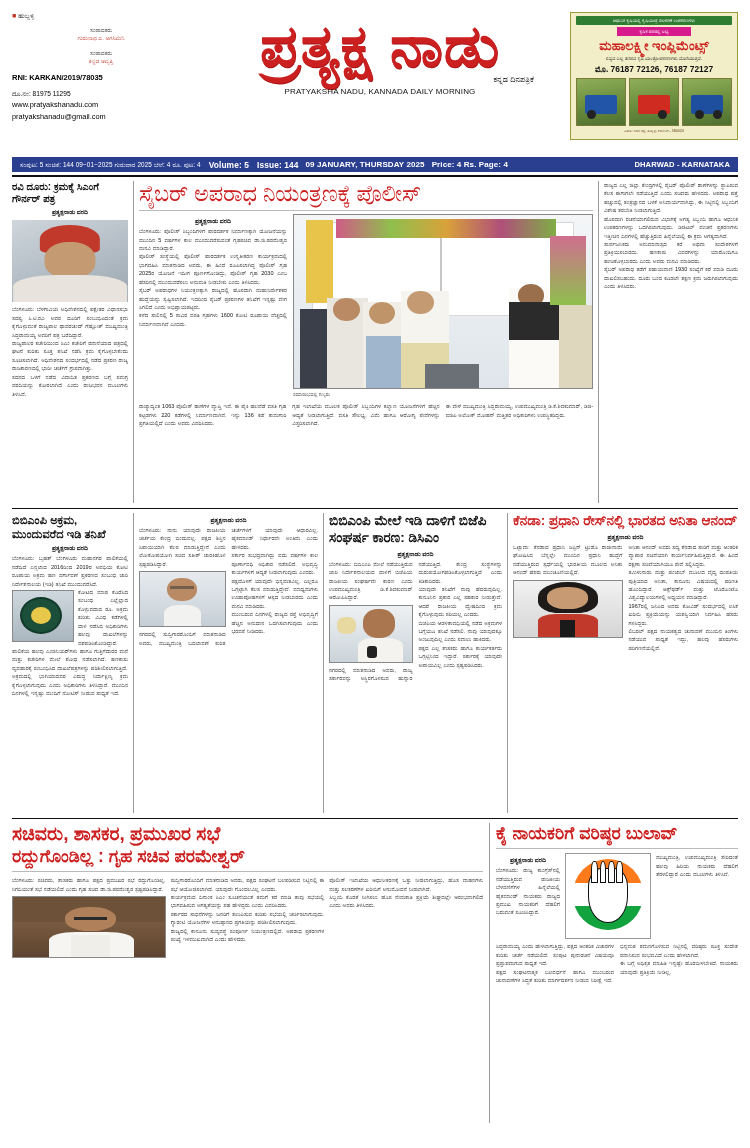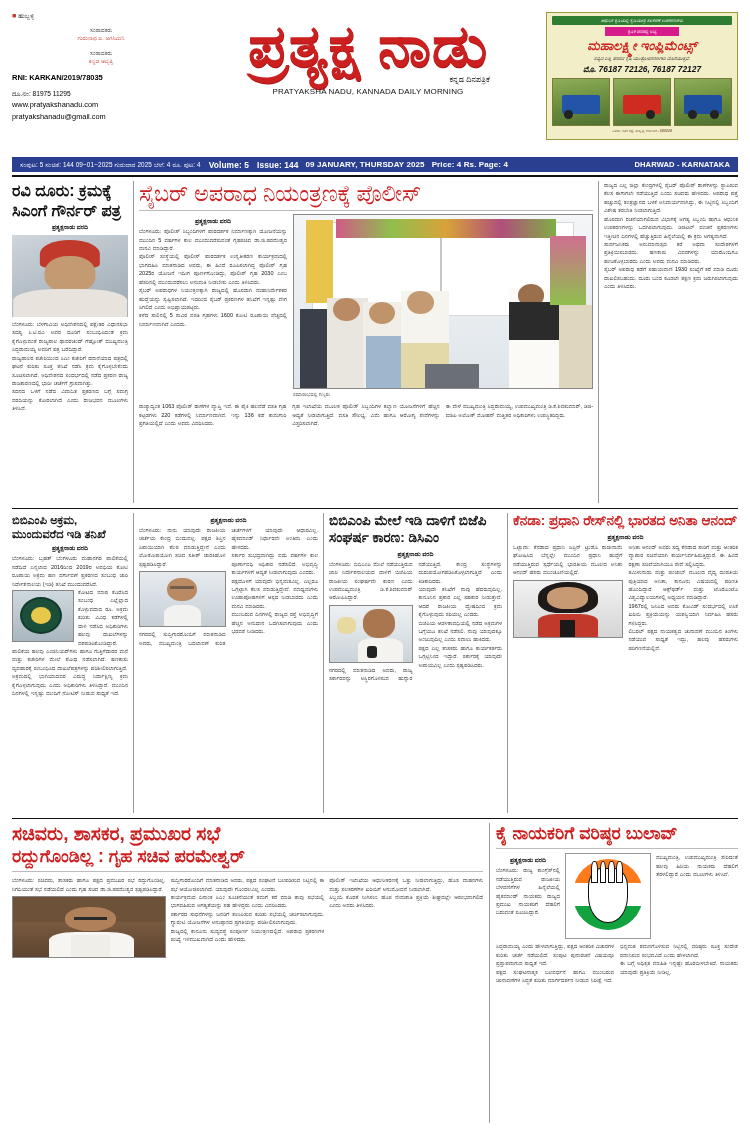--- a/index.html
+++ b/index.html
@@ -24,27 +24,27 @@
   .mast-contact { margin-top: 7px; font-size: 7.4px; color: #000; line-height: 1.62; }
   .mast-contact .ph { font-size: 6.6px; }
 
   .mast-center { flex: 1; position: relative; text-align: center; padding-top: 6px; }
   .logo-main {
     font-size: 58px; font-weight: bold; color: #cc1f1f;
     font-family: "Liberation Sans", sans-serif;
     letter-spacing: 1px; line-height: 1.12;
     text-shadow: 0.5px 0.5px 0 #a81414;
   }
-  .logo-sub-kn { font-size: 8.2px; color: #111; text-align: right; padding-right: 56px; margin-top: -4px; }
+  .logo-sub-kn { font-size: 8.2px; color: #111; text-align: right; padding-right: 36px; margin-top: -4px; }
   .logo-sub-en { font-size: 8px; font-weight: normal; color: #111; letter-spacing: .15px; margin-top: 2px; }
 
   .mast-ad {
-    width: 192px; height: 128px; margin-top: 4px;
+    width: 168px; height: 128px; margin-top: 4px;
     border: 1px solid #9a9a3a; background: #f2efc8;
-    position: relative; overflow: hidden; flex-shrink: 0; font-style: italic;
+    position: relative; overflow: hidden; flex-shrink: 0;
   }
   .ad-band { background: #2f7d32; color: #fff; font-size: 4.6px; text-align: center; padding: 2.2px 2px; margin: 3px 5px 2px; border-radius: 1px; }
   .ad-ribbon { background: #d81b8c; color: #fff; font-size: 4.6px; text-align: center; width: 74px; margin: 0 auto 3px; padding: 1.6px 0; }
   .ad-title { color: #cc1f1f; font-size: 13px; font-weight: bold; text-align: center; line-height: 1.1; }
   .ad-desc { font-size: 4.8px; text-align: center; color: #111; margin: 3px 4px 2px; line-height: 1.3; }
   .ad-phone { font-size: 8.4px; font-weight: bold; text-align: center; color: #111; margin-bottom: 3px; }
   .ad-photos { display: flex; gap: 3px; padding: 0 5px; height: 48px; }
   .ad-photo { flex: 1; border: 1px solid #7a7a3a; position: relative; overflow: hidden; }
   .ph-bg { position: absolute; inset: 0; background: linear-gradient(170deg,#8fae5a 0%,#6f9140 45%,#4e7030 100%); }
   .ph-imp { position: absolute; left: 16%; top: 34%; width: 68%; height: 42%; border-radius: 2px; }
@@ -69,21 +69,21 @@
   
   .kn-body {
     font-size: 5.55px; line-height: 1.52; color: #1a1a1a;
     text-align: justify; word-spacing: .3px;
   }
   .byline { font-size: 6.2px; font-weight: bold; text-align: center; color: #111; margin: 3px 0 2px; }
 
   
   .top-block { display: flex; margin-top: 4px; height: 322px; }
   .col-left { width: 122px; border-right: 1px solid #999; padding-right: 5px; }
-  .lead-hl { font-size: 16px; font-weight: bold; line-height: 1.22; color: #111; }
+  .lead-hl { font-size: 10px; font-weight: bold; line-height: 1.22; color: #111; }
   .lead-photo { width: 100%; height: 82px; margin: 4px 0 3px; overflow: hidden; position: relative; border: 0; }
   .portrait { position: absolute; inset: 0; }
   .p-bg { position: absolute; inset: 0; background: linear-gradient(160deg,#cfd6dc,#9aa6b0); }
   .p-head { position: absolute; left: 50%; transform: translateX(-50%); border-radius: 46% 46% 42% 42%; }
   .p-shoulders { position: absolute; left: 50%; transform: translateX(-50%); bottom: 0; border-radius: 40% 40% 0 0; }
   .p-cap { position: absolute; left: 50%; transform: translateX(-50%); border-radius: 50% 50% 14% 14%; }
 
   .col-main { flex: 1; padding: 0 5px; }
   .main-hl1 { font-size: 22.5px; font-weight: normal; color: #cc1f1f; line-height: 1.12; letter-spacing: -.2px; }
   .main-hl2 { font-size: 17.5px; font-weight: bold; color: #cc1f1f; line-height: 1.15; margin-top: 1px; }

